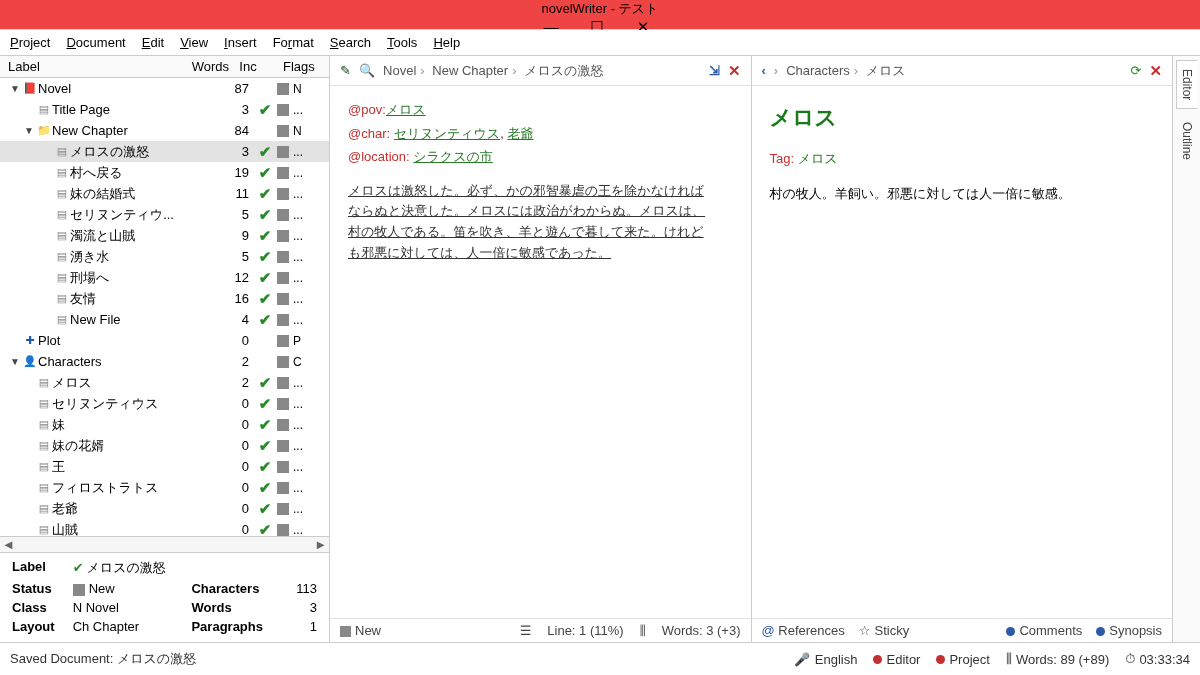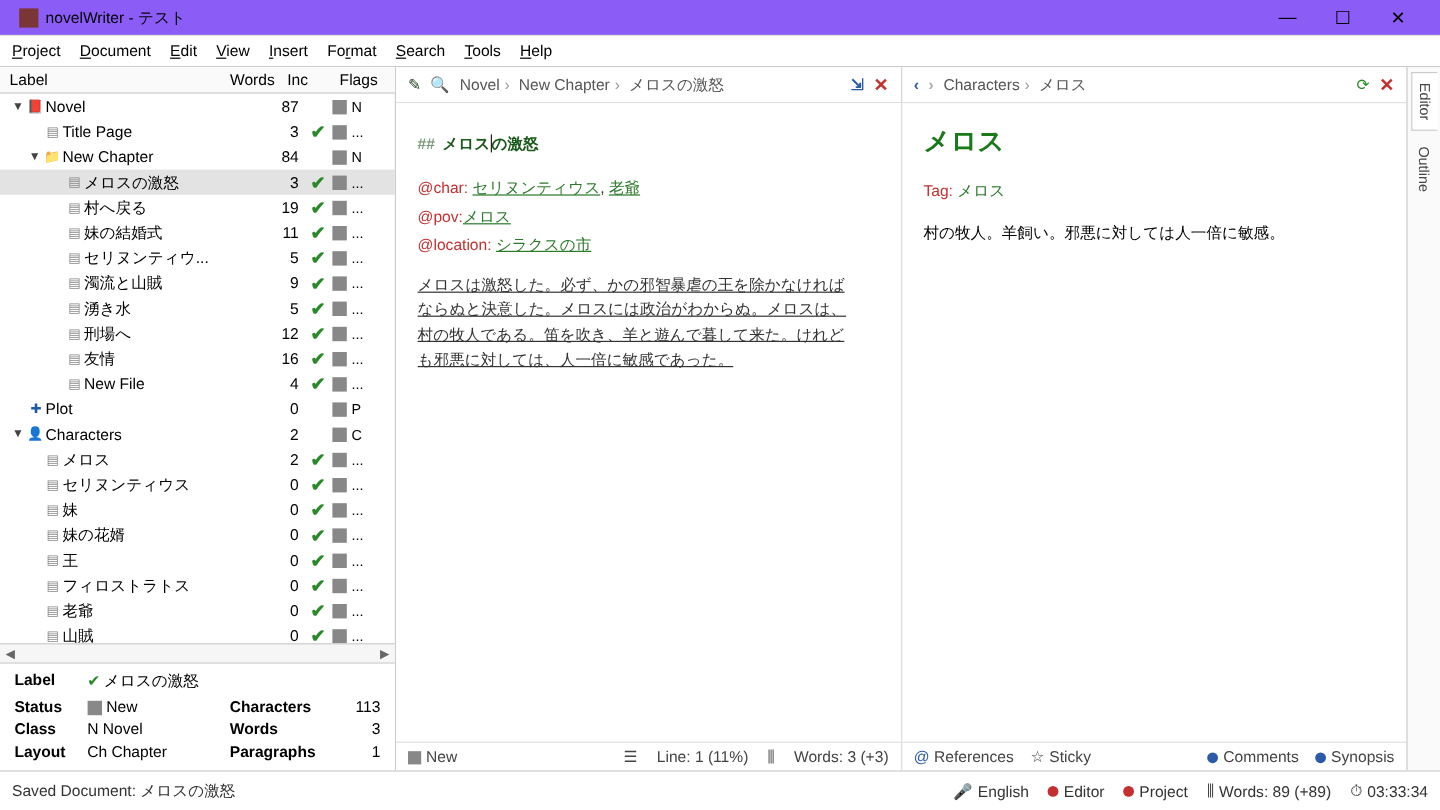--- a/index.html
+++ b/index.html
@@ -1,17 +1,17 @@
 <!DOCTYPE html>
 <html><head>
 <meta charset="utf-8">
 <style>
 * { margin: 0; padding: 0; box-sizing: border-box; font-family: "Segoe UI", Arial, sans-serif; font-size: 13px; }
 body { width: 1200px; height: 675px; background: #f0f0f0; overflow: hidden; display: flex; flex-direction: column; }
-.titlebar { height: 30px; background: #8b5cf6; display: flex; align-items: center; padding: 0 16px; border-bottom: 1px solid #ddd; }
+.titlebar { height: 30px; background: #ef4444; display: flex; align-items: center; padding: 0 4px; border-bottom: 1px solid #ddd; flex-direction: column; }
 .titlebar .app-icon { width: 16px; height: 16px; background: #7a3535; margin-right: 6px; display:inline-block; }
 .titlebar .title { flex: 1; }
 .winbtns { display: flex; gap: 20px; padding-right:6px; }
 .winbtn { width: 26px; text-align:center; font-size: 15px; cursor:pointer; }
 .menubar { height: 26px; background: #fff; display: flex; align-items: center; padding: 0 10px; gap: 16px; border-bottom: 1px solid #ccc; }
 .menubar .menuitem { cursor:pointer; }
 .menubar .menuitem .ul { text-decoration: underline; }
 .main { flex: 1; display: flex; min-height:0; }
 .left { width: 330px; background: #fff; display: flex; flex-direction: column; border-right: 1px solid #ccc; justify-content: flex-end; }
 .tree-headers { display: flex; border-bottom: 1px solid #ccc; font-size:13px; height:22px; align-items:center; background:#fafafa;}
@@ -417,23 +417,22 @@
         <span class="eicon">🔍</span>
         <span class="crumbs">
           <span>Novel</span><span class="sep">›</span>
           <span>New Chapter</span><span class="sep">›</span>
           <span>メロスの激怒</span>
         </span>
         <span class="ctl-blue">⇲</span>
         <span class="close">✕</span>
       </div>
       <div class="editor-body">
-        <h1><span class="md">##</span> <span>メロス</span><span class="cursor"></span><span>の激怒</span></h1>
+        <div class="meta"><span class="keyword">@pov:</span><a>メロス</a></div>
         <div class="meta"><span class="keyword">@char:</span> <a>セリヌンティウス</a><span>, </span><a>老爺</a></div>
-        <div class="meta"><span class="keyword">@pov:</span><a>メロス</a></div>
         <div class="meta"><span class="keyword">@location:</span> <a>シラクスの市</a></div>
         <div class="body-text">メロスは激怒した。必ず、かの邪智暴虐の王を除かなければならぬと決意した。メロスには政治がわからぬ。メロスは、村の牧人である。笛を吹き、羊と遊んで暮して来た。けれども邪悪に対しては、人一倍に敏感であった。</div>
       </div>
       <div class="editor-footer">
         <span><span class="flagbox2"></span><span>New</span></span>
         <span class="spacer"></span>
         <span>☰</span>
         <span>Line: 1 (11%)</span>
         <span>⫼</span>
         <span>Words: 3 (+3)</span>

